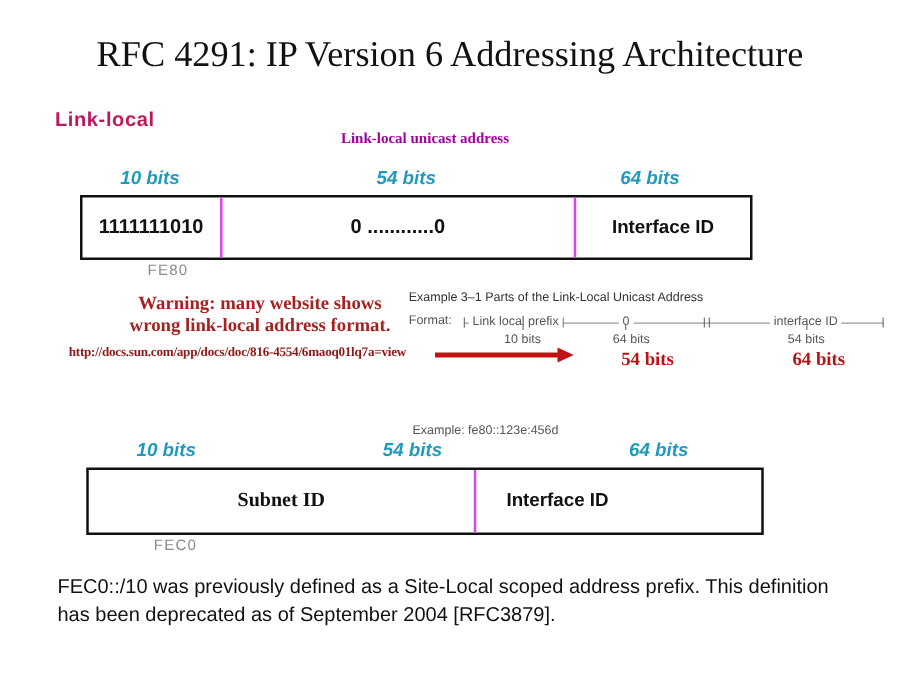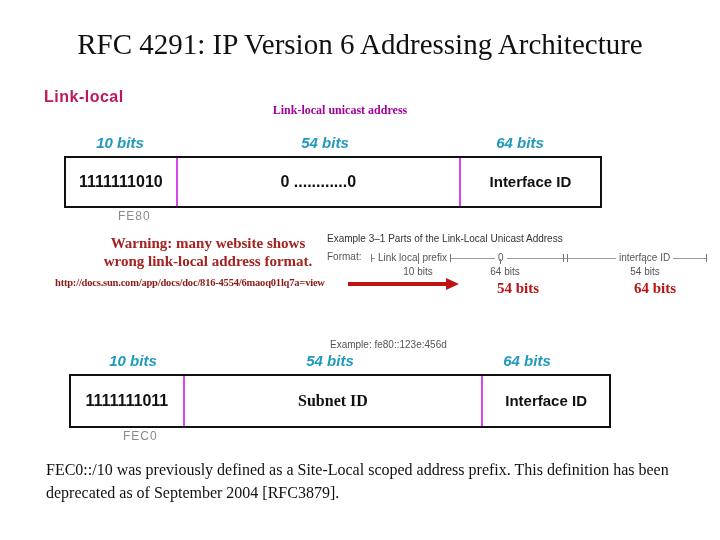--- a/index.html
+++ b/index.html
@@ -66,21 +66,21 @@
   .fig-bits{position:absolute;top:266px;width:100px;text-align:center;font-size:10px;color:#555;}
   .fb0{left:368px;} .fb1{left:455px;} .fb2{left:595px;}
   .fig-red{
     position:absolute;top:280px;width:100px;text-align:center;
     font-family:"Liberation Serif",serif;font-weight:bold;font-size:15px;color:#b81414;
   }
   .fr1{left:468px;} .fr2{left:605px;}
   .fig-example{position:absolute;left:330px;top:298px;font-size:10px;color:#555;margin-top:41px;}
   .footnote{
     position:absolute;left:46px;top:458px;width:640px;
-    font-family:Liberation Serif, serif;font-size:16px;color:#111;line-height:1.45;
+    font-family:Liberation Sans, sans-serif;font-size:16px;color:#111;line-height:1.45;
   }
 </style>
 </head>
 <body>
 
 <div class="slide">
 
   <div class="title">RFC 4291: IP Version 6 Addressing Architecture</div>
 
   <div class="section-label sec-link">Link-local</div>
@@ -132,21 +132,20 @@
     <div class="fig-red fr2">64 bits</div>
     <div class="fig-example">Example: fe80::123e:456d</div>
   </div>
 
 
   <div class="bitlabel" style="left:83px;top:352px;">10 bits</div>
   <div class="bitlabel" style="left:280px;top:352px;">54 bits</div>
   <div class="bitlabel" style="left:477px;top:352px;">64 bits</div>
 
   <div class="bitbox" style="left:69px;top:374px;width:538px;height:50px;">
-    <div class="cell divider" style="width:116px;">1111111011</div>
     <div class="cell divider" style="width:308px;font-family:Liberation Serif, serif;">Subnet ID</div>
     <div class="cell iface" style="width:114px;">Interface ID</div>
   </div>
   <div class="hexnote" style="left:123px;top:429px;">FEC0</div>
 
   <div class="footnote">FEC0::/10 was previously defined as a Site-Local scoped address prefix. This definition has been deprecated as of September 2004 [RFC3879].</div>
 
 </div>
 
 </body></html>

